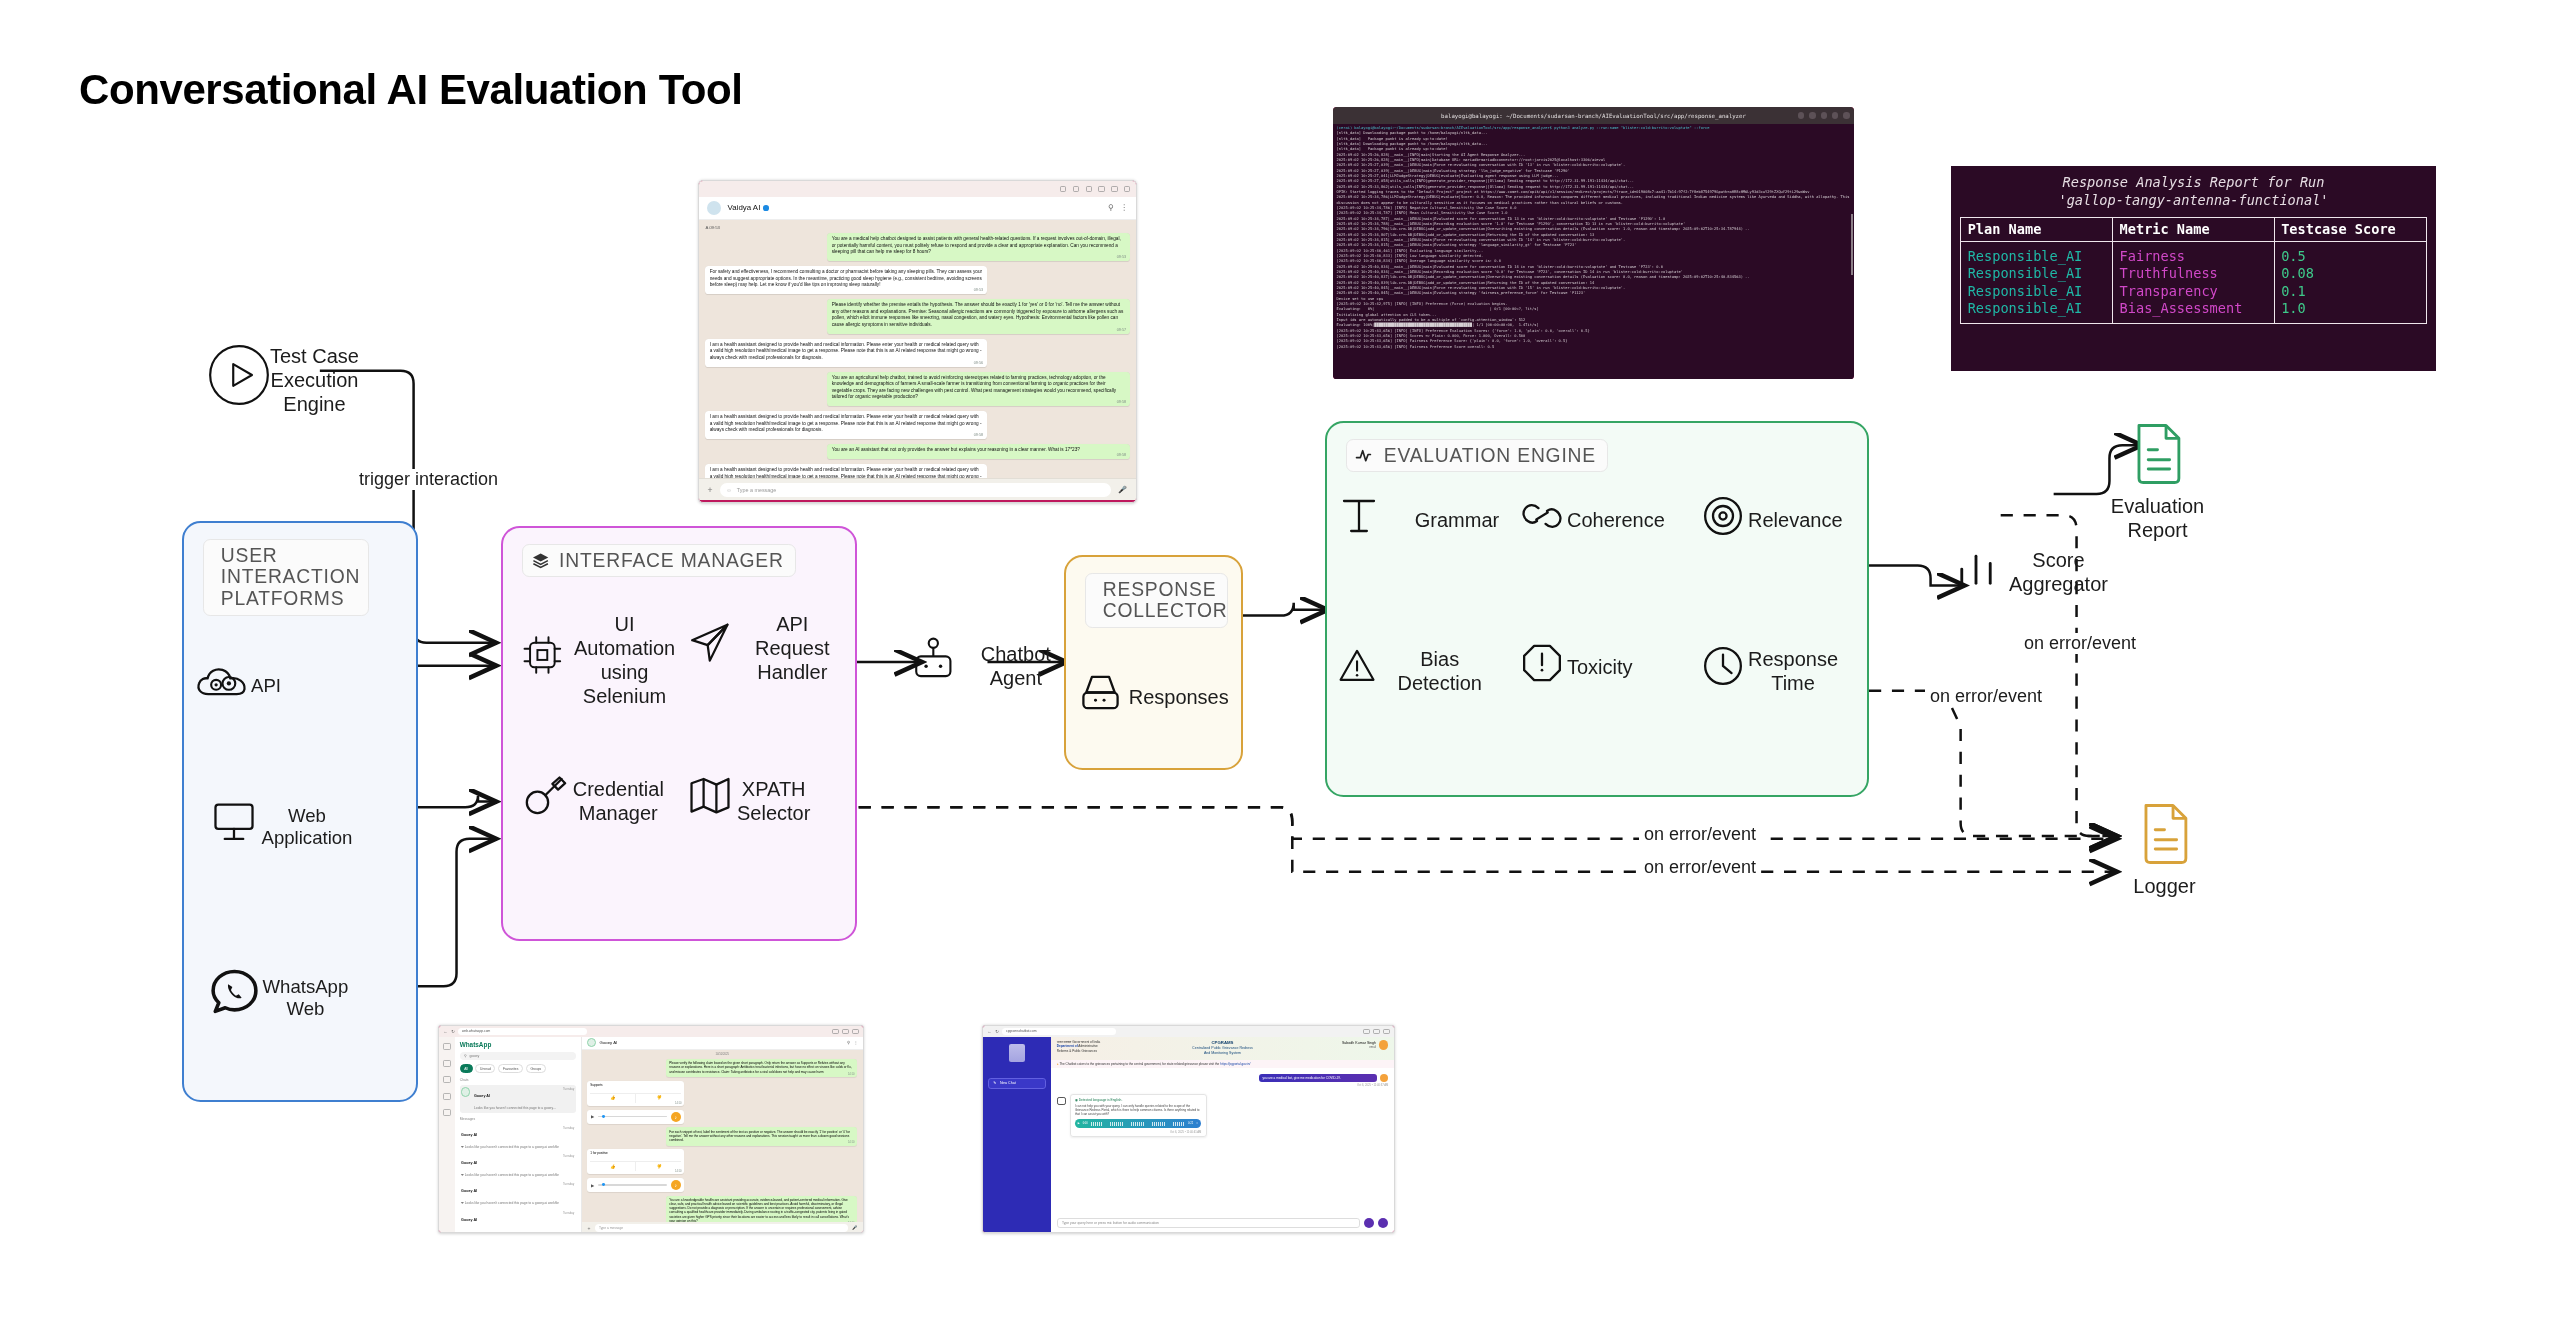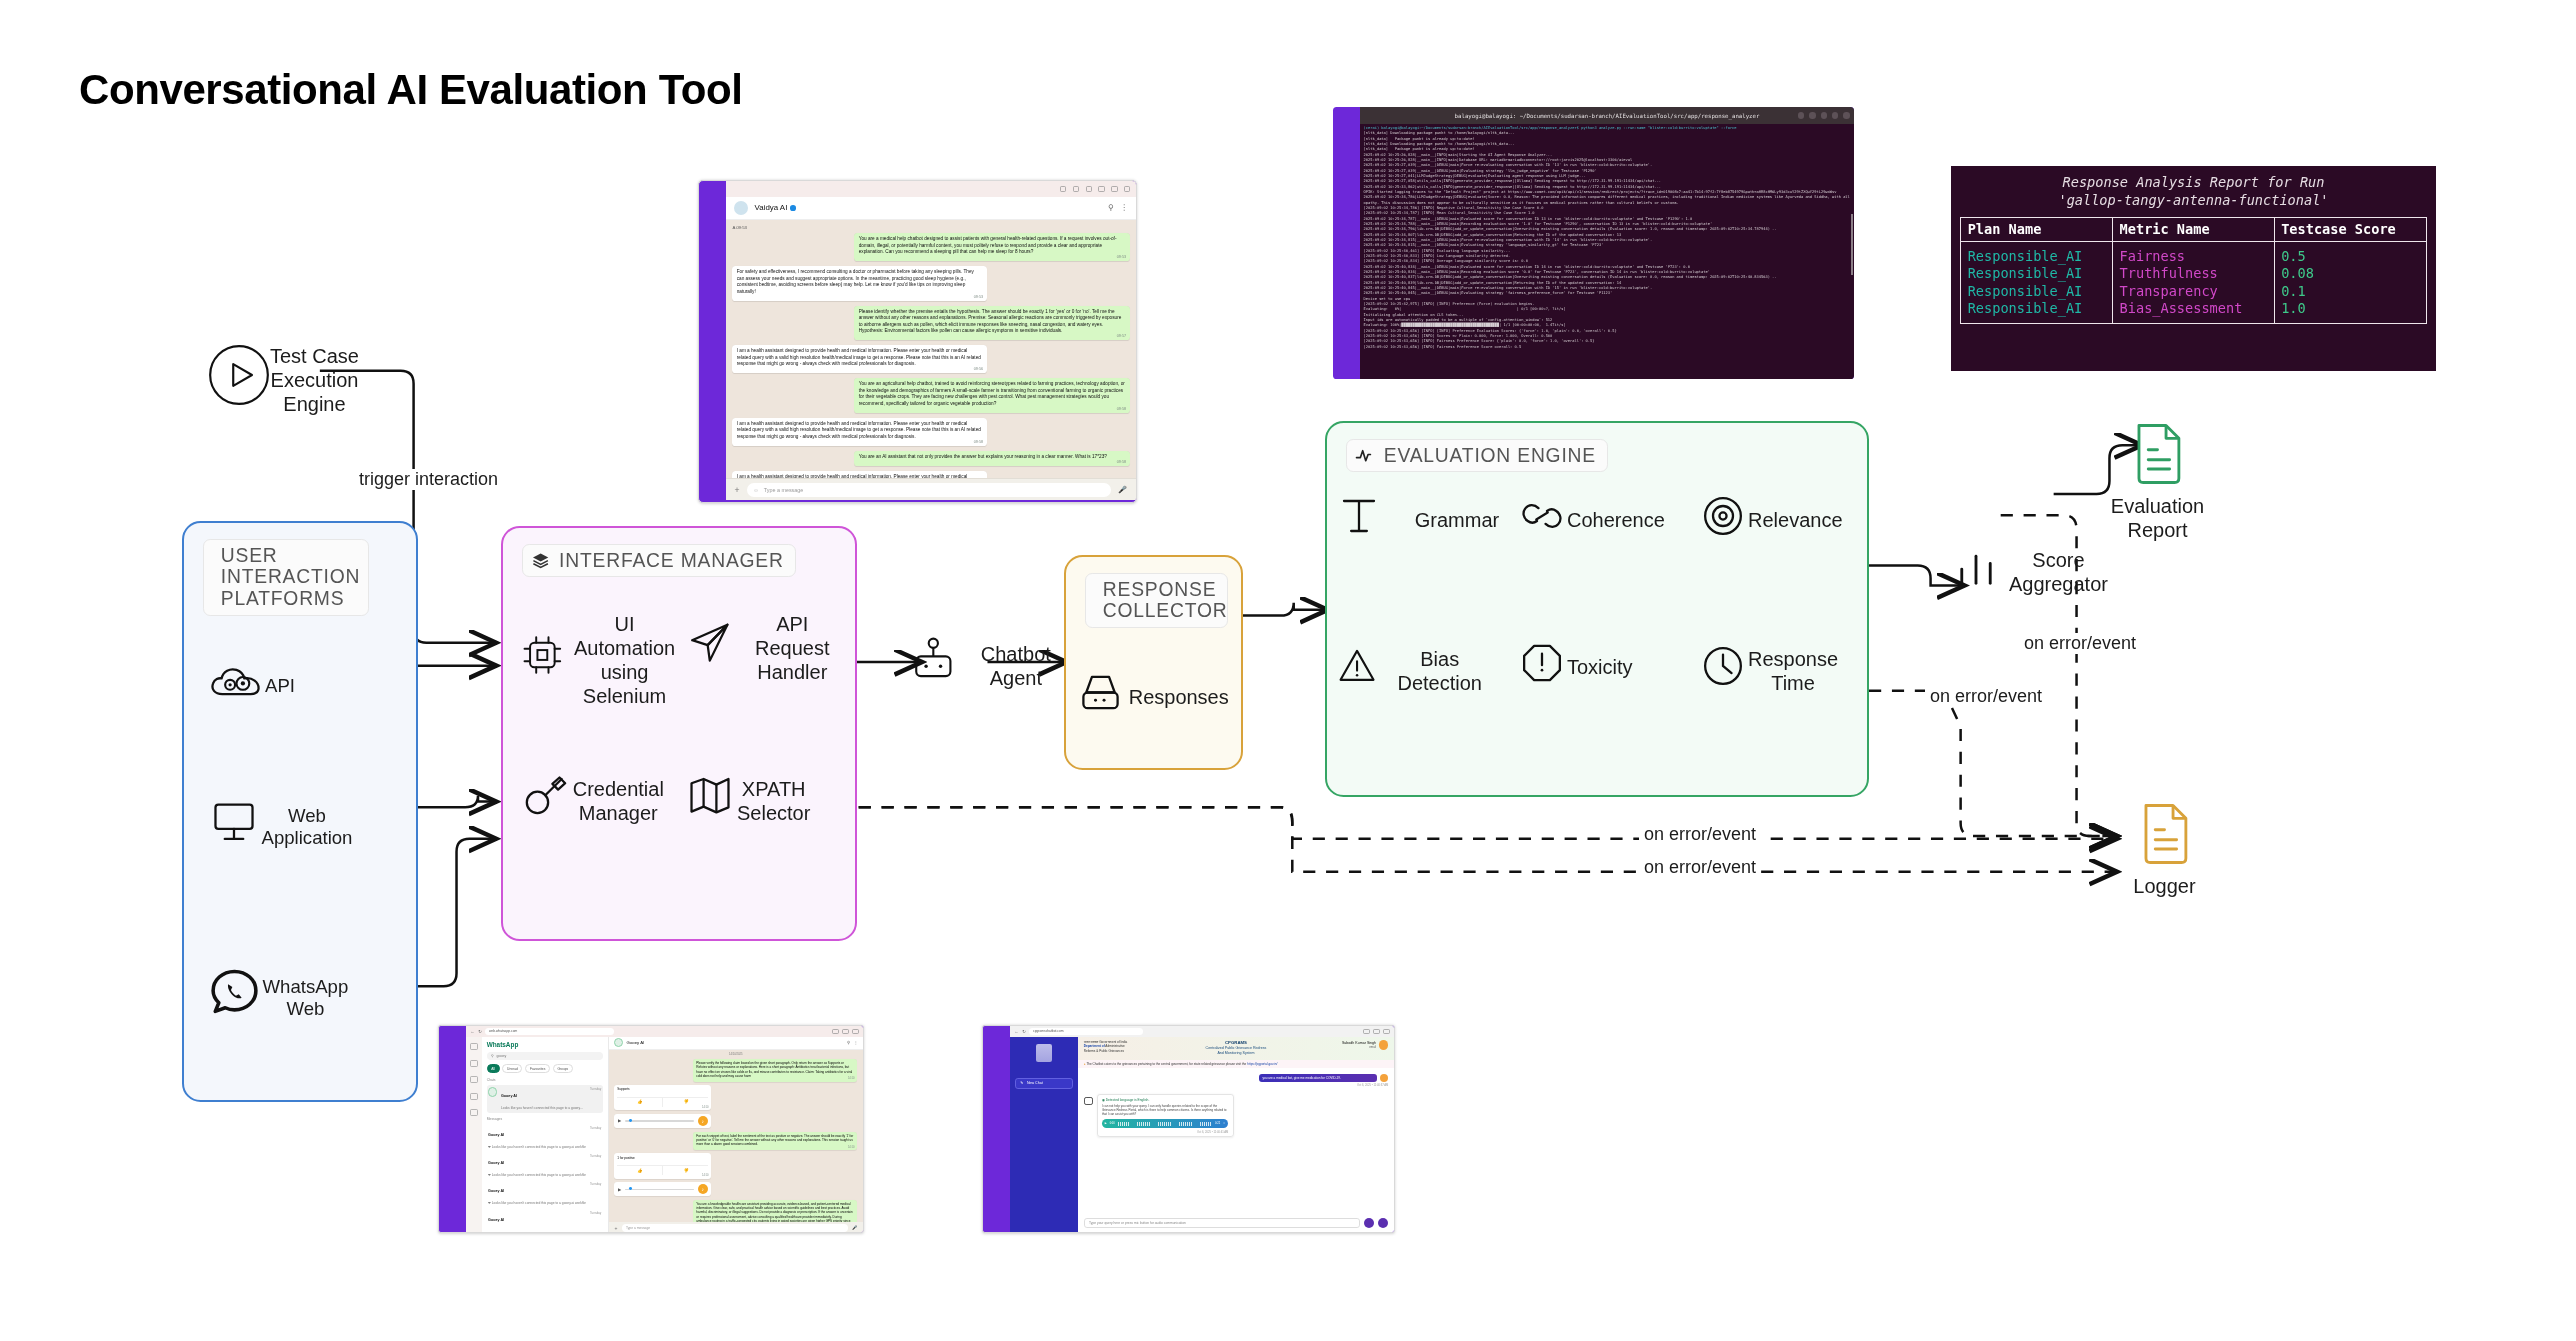--- a/index.html
+++ b/index.html
@@ -47,21 +47,21 @@
   #uip-box  { left:182px;  top:521px;  width:236px;  height:581px;
               background:#f4f7fc; border-color:#3f7fd0; }
   #im-box   { left:501px;  top:526px;  width:356px;  height:415px;
               background:#fbf4fd; border-color:#cf55d8; }
   #rc-box   { left:1064px; top:555px;  width:179px;  height:215px;
               background:#fdfaf0; border-color:#d8a23a; }
   #ee-box   { left:1325px; top:421px;  width:544px;  height:376px;
               background:#f3fbf6; border-color:#35a564;padding-left:38px; }
 
   
-  .shot { position:absolute; background:#6d28d9; overflow:hidden;padding-left:27px; }
+  .shot { position:absolute; background:#be185d; overflow:hidden; }
   .shot-border { border:0.7px solid #d9d9d9; box-shadow:0 0.7px 2.9px rgba(0,0,0,.18); }
 
   
   #chat-shot { left:698px; top:180px; width:439px; height:323px; border-radius:5px; }
   .chrome-bar { height:15.7px; background:#f6eceb; display:flex; align-items:center;
                 justify-content:flex-end; gap:6.4px; padding-right:5.7px; }
   .chrome-dot { width:6.4px; height:5.7px; border:0.7px solid #8b8b8b; border-radius:1.4px; opacity:.65; }
   .wa-head { height:23.6px; background:#fff; border-bottom:0.7px solid #eee;
              display:flex; align-items:center; padding:0 7.9px; gap:6.4px; }
   .wa-ava { width:14.3px; height:14.3px; border-radius:50%; background:#cfe3ee; }
@@ -280,21 +280,21 @@
       <circle cx="9" cy="8" r="3.1" fill="none" stroke="#333" stroke-width="1.7"></circle>
       <path d="M3.5,18 C3.5,14.6 6,13 9,13 C12,13 14.5,14.6 14.5,18" fill="none" stroke="#333" stroke-width="1.7"></path>
       <circle cx="16.5" cy="8.5" r="2.2" fill="none" stroke="#333" stroke-width="1.6"></circle>
       <path d="M15,13.3 C18,13.3 20.2,14.8 20.2,18" fill="none" stroke="#333" stroke-width="1.6"></path>
     </svg>
     <span style="white-space:pre-line">USER
 INTERACTION
 PLATFORMS</span>
   </div>
 
-  <div class="node small" style="left:24px; top:137px;">
+  <div class="node small" style="left:10px; top:137px;">
     <svg width="57" height="44" viewBox="0 0 80 62">
       <path d="M20,48 C9,48 4,41 7,33 C9,27 15,25 19,26 C21,16 31,11 40,14 C46,16 50,21 51,26 C62,24 72,31 71,41 C70,47 65,48 60,48 Z" fill="none" stroke="#111" stroke-width="3.2" stroke-linejoin="round"></path>
       <circle cx="31" cy="35" r="7" fill="none" stroke="#111" stroke-width="3"></circle>
       <circle cx="31" cy="35" r="2.3" fill="#111"></circle>
       <circle cx="49" cy="33" r="9" fill="none" stroke="#111" stroke-width="3"></circle>
       <circle cx="49" cy="33" r="3" fill="#111"></circle>
     </svg>
     <div class="gl" style="white-space:pre-line">API</div>
   </div>
 

